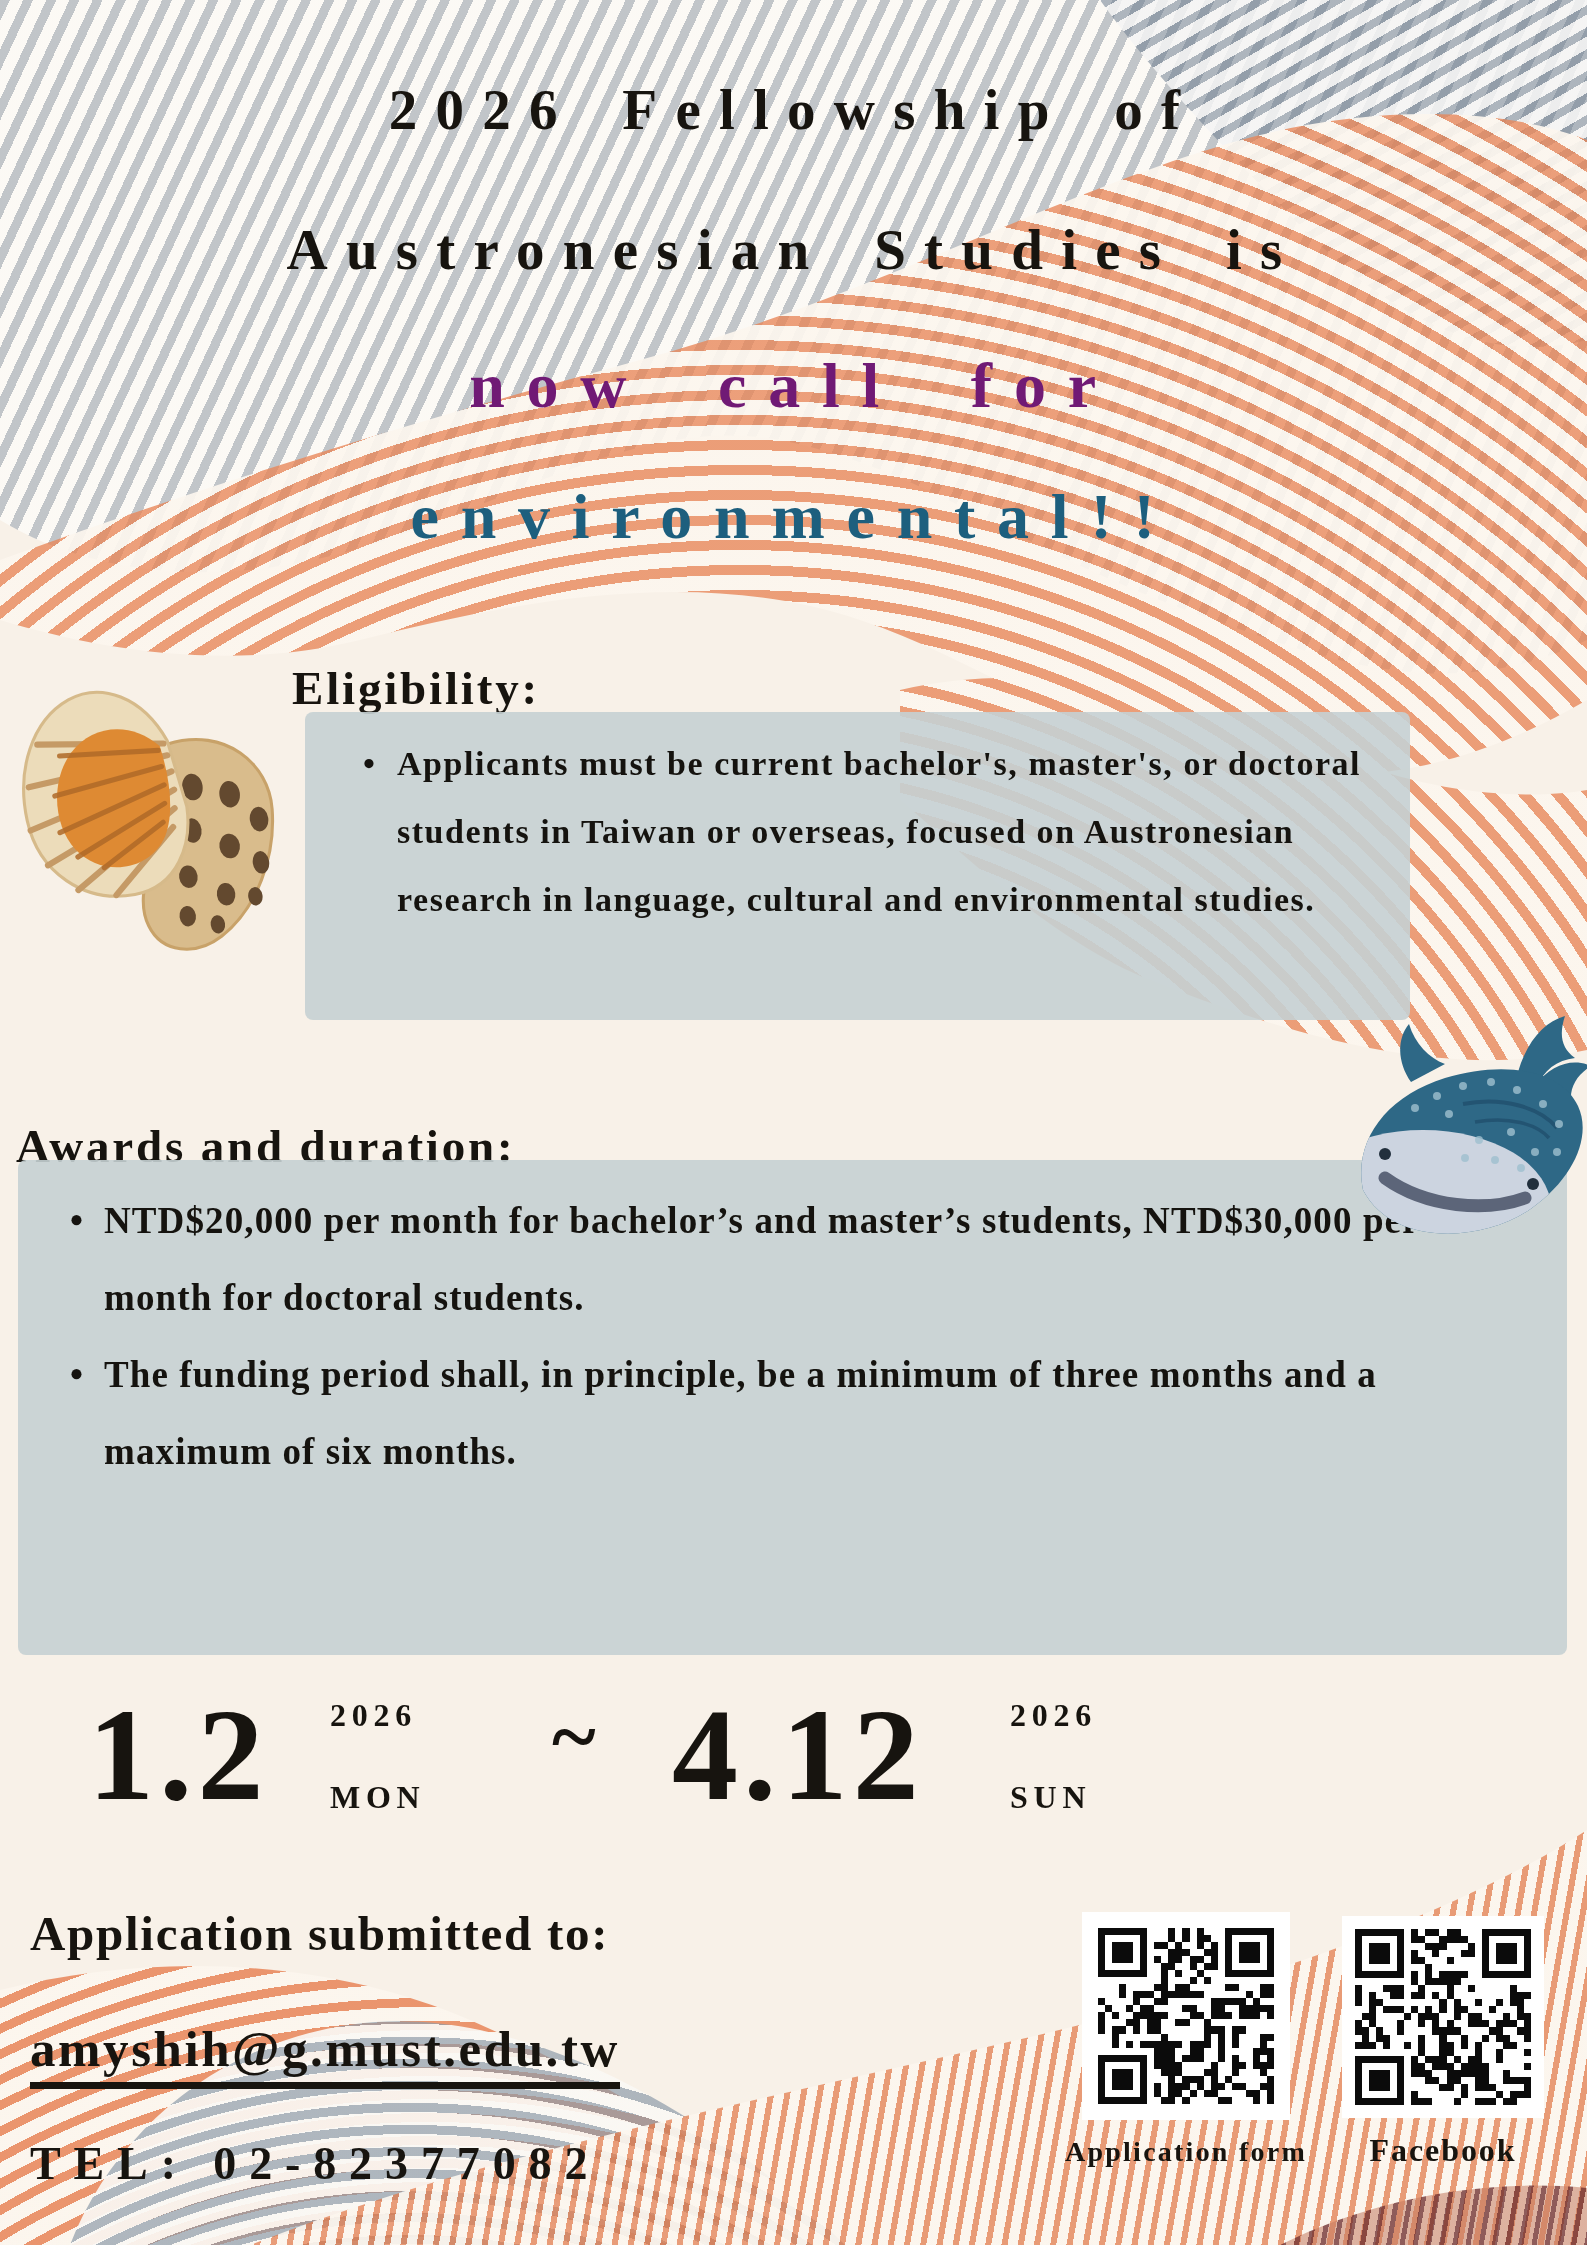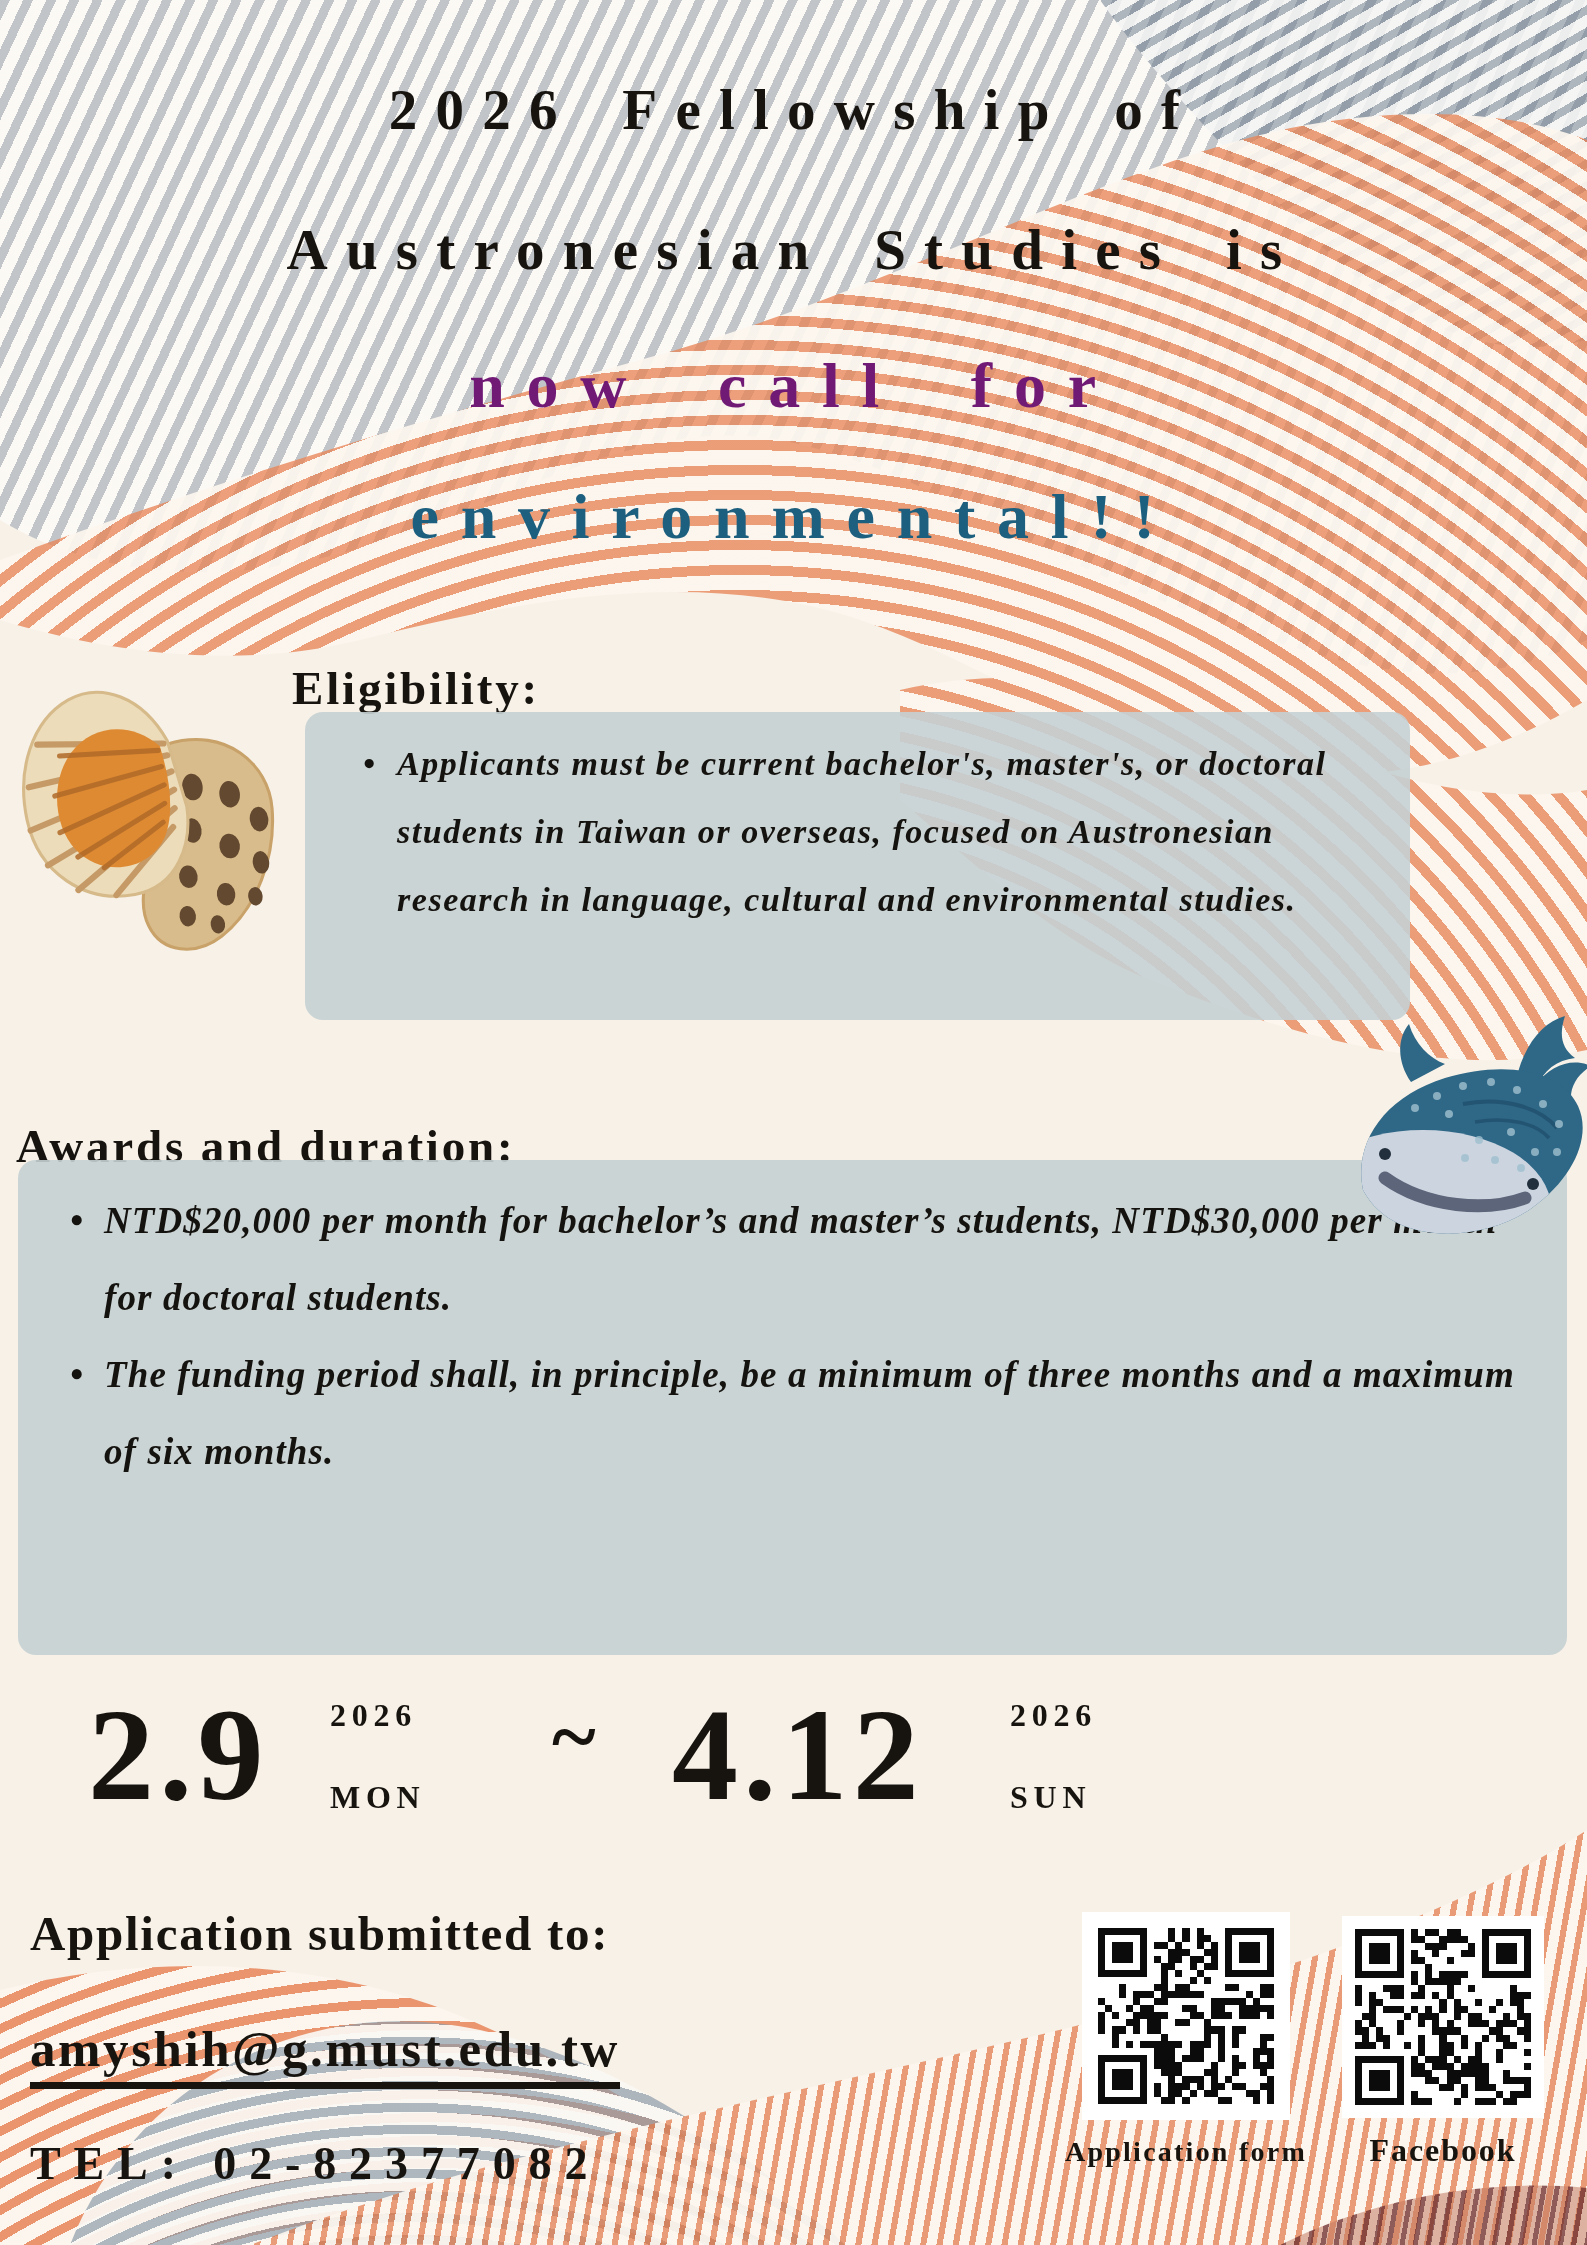--- a/index.html
+++ b/index.html
@@ -52,21 +52,21 @@
   .title-accent{font-size:64px;letter-spacing:.34em;word-spacing:.5em;line-height:131px;}
 
   .section-heading{
     position:absolute;z-index:2;font-weight:700;font-size:47px;letter-spacing:.06em;margin-top:39px;
   }
   #eligibility-heading{left:292px;top:622px;}
   #awards-heading{left:16px;top:1080px;}
 
   .info-box{
     position:absolute;z-index:2;background:rgba(197,208,211,.9);
-    border-radius:18px;box-sizing:border-box;font-style:italic;
+    border-radius:8px;box-sizing:border-box;
   }
   #eligibility-box{left:305px;top:712px;width:1105px;height:308px;padding:18px 42px 16px 58px;}
   #awards-box{left:18px;top:1160px;width:1549px;height:495px;padding:22px 40px 20px 52px;}
   .bullets{margin:0;padding:0;list-style:none;}
   .bullets li{
     position:relative;padding-left:34px;font-weight:700;color:#15130f;
   }
   .bullets li::before{content:"•";position:absolute;left:0;top:0;}
   #eligibility-box .bullets li{font-size:34px;line-height:68px;letter-spacing:.045em;}
   #awards-box .bullets li{font-size:37px;line-height:77px;letter-spacing:.03em;}
@@ -129,21 +129,21 @@
 
 <h2 class="section-heading" id="awards-heading">Awards and duration:</h2>
 <section class="info-box" id="awards-box">
   <ul class="bullets">
     <li>NTD$20,000 per month for bachelor’s and master’s students, NTD$30,000 per month for doctoral students.</li>
     <li>The funding period shall, in principle, be a minimum of three months and a maximum of six months.</li>
   </ul>
 </section>
 
 <div class="period">
-  <div class="day-big" id="start-day">2.9</div>
+  <div class="day-big" id="start-day">1.2</div>
   <div class="yw" id="start-yw">
     <div>2026</div>
     <div>MON</div>
   </div>
   <div class="tilde">~</div>
   <div class="day-big" id="end-day">4.12</div>
   <div class="yw" id="end-yw">
     <div>2026</div>
     <div>SUN</div>
   </div>

